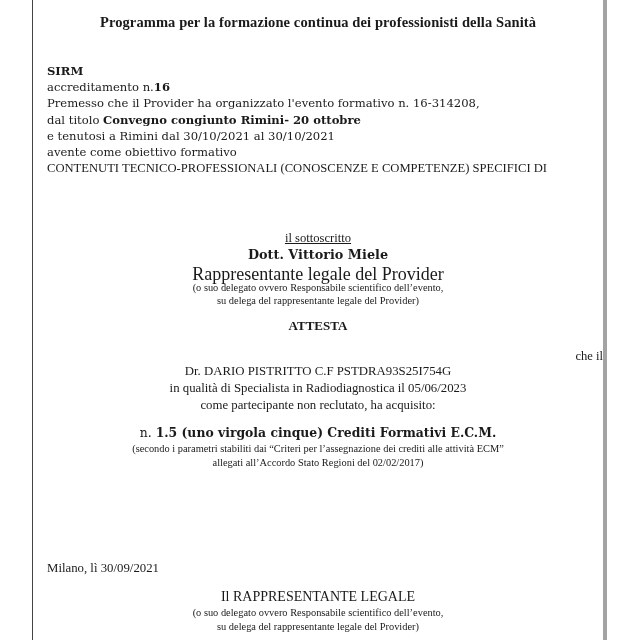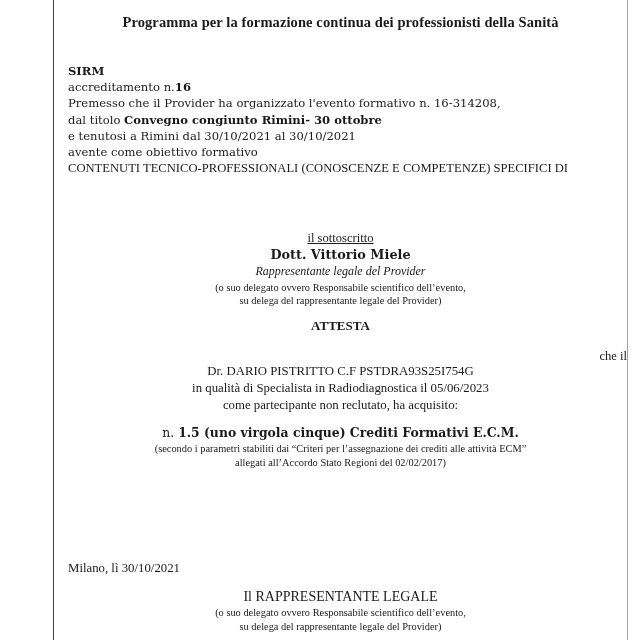--- a/index.html
+++ b/index.html
@@ -1,17 +1,17 @@
 <!DOCTYPE html>
 <html><head>
   <meta charset="utf-8">
   <style>
     html, body { margin: 0; padding: 0; background: #ffffff; }
     body { width: 640px; height: 640px; overflow: hidden; position: relative; font-family: "DejaVu Serif", serif; color: #1a1a1a; }
-    .page { position: absolute; left: 32px; top: 0; width: 575px; height: 640px; border-left: 1px solid #444; border-right: 1px solid #a3a3a3; box-sizing: border-box; margin-left: 21px; }
+    .page { position: absolute; left: 32px; top: 0; width: 575px; height: 640px; border-left: 1px solid #444; border-right: 4px solid #a3a3a3; box-sizing: border-box; }
     .title { position: absolute; top: 14px; left: 0; right: 0; text-align: center; font-family: "Liberation Serif", serif; font-weight: bold; font-size: 14.5px; letter-spacing: 0.1px; }
     .intro { position: absolute; top: 63px; left: 14px; right: 8px; font-size: 11.6px; line-height: 16.2px; }
     .intro b { font-weight: bold; }
     .caps { font-family: "Liberation Serif", serif; font-size: 12.6px; }
     .center { position: absolute; left: 0; right: 0; text-align: center; }
     .serif-lib { font-family: "Liberation Serif", serif; }
     .t12 { font-size: 12.6px; line-height: 16px; }
     .small { font-family: "Liberation Serif", serif; font-size: 10.4px; line-height: 14px; }
     .bold { font-weight: bold; }
     .date { position: absolute; top: 561px; left: 14px; font-family: "Liberation Serif", serif; font-size: 12.8px; }
@@ -20,43 +20,43 @@
 <body>
 
 <div class="page">
 
   <div class="title">Programma per la formazione continua dei professionisti della Sanità</div>
 
   <div class="intro">
     <div><b>SIRM</b></div>
     <div><span>accreditamento n.</span><b>16</b></div>
     <div>Premesso che il Provider ha organizzato l'evento formativo n. 16-314208,</div>
-    <div><span>dal titolo </span><b>Convegno congiunto Rimini- 30 ottobre</b></div>
+    <div><span>dal titolo </span><b>Convegno congiunto Rimini- 20 ottobre</b></div>
     <div>e tenutosi a Rimini dal 30/10/2021 al 30/10/2021</div>
     <div>avente come obiettivo formativo</div>
     <div class="caps">CONTENUTI TECNICO-PROFESSIONALI (CONOSCENZE E COMPETENZE) SPECIFICI DI</div>
   </div>
 
   <div class="center serif-lib t12" style="top:230px;text-decoration:underline;">il sottoscritto</div>
 
   <div class="center bold" style="top:247px; font-size:12.8px;">Dott. Vittorio Miele</div>
-  <div class="center serif-lib" style="top:264px; font-size:12px;font-style:italic;">Rappresentante legale del Provider</div>
+  <div class="center serif-lib" style="top:264px; font-size:18px;">Rappresentante legale del Provider</div>
   <div class="center small" style="top:281px;">(o suo delegato ovvero Responsabile scientifico dell’evento,</div>
   <div class="center small" style="top:294px;">su delega del rappresentante legale del Provider)</div>
 
   <div class="center serif-lib bold" style="top:318px; font-size:13px;">ATTESTA</div>
   <div class="center serif-lib t12" style="top:348px;text-align:right;">che il</div>
 
   <div class="center serif-lib" style="top:364px; font-size:12.8px;">Dr. DARIO PISTRITTO C.F PSTDRA93S25I754G</div>
   <div class="center serif-lib" style="top:381px; font-size:12.8px;">in qualità di Specialista in Radiodiagnostica il 05/06/2023</div>
   <div class="center serif-lib" style="top:398px; font-size:12.8px;">come partecipante non reclutato, ha acquisito:</div>
 
   <div class="center" style="top:425px; font-size:12.4px;"><span>n. </span><b>1.5 (uno virgola cinque) Crediti Formativi E.C.M.</b></div>
   <div class="center small" style="top:442px;">(secondo i parametri stabiliti dai “Criteri per l’assegnazione dei crediti alle attività ECM”</div>
   <div class="center small" style="top:456px;">allegati all’Accordo Stato Regioni del 02/02/2017)</div>
 
-  <div class="date">Milano, lì 30/10/2021</div>
+  <div class="date">Milano, lì 30/09/2021</div>
 
   <div class="center serif-lib" style="top:589px; font-size:14px;">Il RAPPRESENTANTE LEGALE</div>
   <div class="center small" style="top:606px;">(o suo delegato ovvero Responsabile scientifico dell’evento,</div>
   <div class="center small" style="top:620px;">su delega del rappresentante legale del Provider)</div>
 
 </div>
 
 </body></html>

